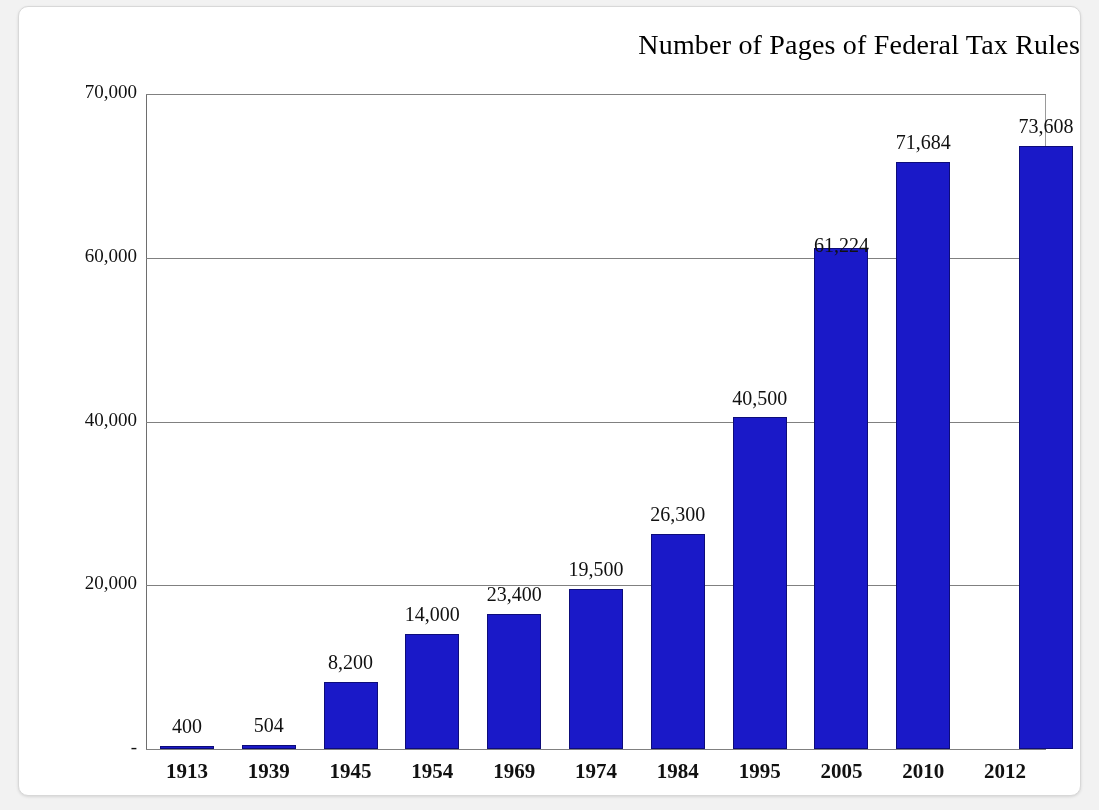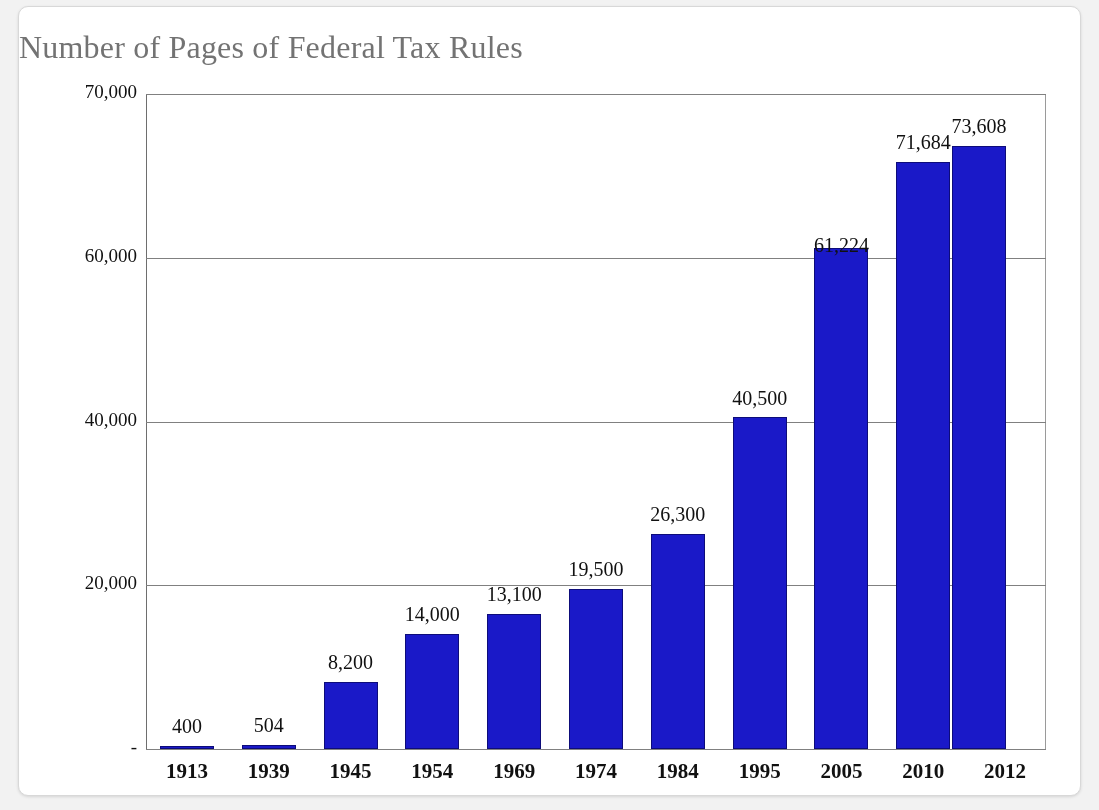--- a/index.html
+++ b/index.html
@@ -23,23 +23,23 @@
     border: 1px solid #d8d8d8;
     border-radius: 10px;
     box-shadow: 0 1px 3px rgba(0,0,0,0.12);
     box-sizing: border-box;
   }
   #chart-title {
     position: absolute;
     left: 0;
     top: 22px;
     width: 100%;
-    text-align: left;
-    font-size: 32px;
-    color: #737373;
+    text-align: right;
+    font-size: 28px;
+    color: #000000;
     font-family: "Liberation Serif", serif;
     letter-spacing: 0.2px;
   }
   
   #plot-area {
     position: absolute;
     left: 127px;
     top: 87px;
     width: 900px;
     height: 655px;
@@ -171,21 +171,21 @@
         <div class="bar-slot" style="left: 163.636px; width: 81.8182px;">
           <div class="bar" style="height: 67.1375px; background: rgb(26, 25, 200); border-color: rgb(13, 12, 122);"></div>
           <div class="bar-value" style="bottom: 75.1375px;">8,200</div>
         </div>
         <div class="bar-slot" style="left: 245.455px; width: 81.8182px;">
           <div class="bar" style="height: 114.625px; background: rgb(26, 25, 200); border-color: rgb(13, 12, 122);"></div>
           <div class="bar-value" style="bottom: 122.625px;">14,000</div>
         </div>
         <div class="bar-slot" style="left: 327.273px; width: 81.8182px;">
           <div class="bar" style="height: 135.094px; background: rgb(26, 25, 200); border-color: rgb(13, 12, 122);"></div>
-          <div class="bar-value" style="bottom: 143.094px;">13,100</div>
+          <div class="bar-value" style="bottom: 143.094px;">23,400</div>
         </div>
         <div class="bar-slot" style="left: 409.091px; width: 81.8182px;">
           <div class="bar" style="height: 159.656px; background: rgb(26, 25, 200); border-color: rgb(13, 12, 122);"></div>
           <div class="bar-value" style="bottom: 167.656px;">19,500</div>
         </div>
         <div class="bar-slot" style="left: 490.909px; width: 81.8182px;">
           <div class="bar" style="height: 215.331px; background: rgb(26, 25, 200); border-color: rgb(13, 12, 122);"></div>
           <div class="bar-value" style="bottom: 223.331px;">26,300</div>
         </div>
         <div class="bar-slot" style="left: 572.727px; width: 81.8182px;">
@@ -193,21 +193,21 @@
           <div class="bar-value" style="bottom: 339px;">40,500</div>
         </div>
         <div class="bar-slot" style="left: 654.545px; width: 81.8182px;">
           <div class="bar" style="height: 501.272px; background: rgb(26, 25, 200); border-color: rgb(13, 12, 122);"></div>
           <div class="bar-value" style="bottom: 492px;">61,224</div>
         </div>
         <div class="bar-slot" style="left: 736.364px; width: 81.8182px;">
           <div class="bar" style="height: 586.913px; background: rgb(26, 25, 200); border-color: rgb(13, 12, 122);"></div>
           <div class="bar-value" style="bottom: 594.913px;">71,684</div>
         </div>
-        <div class="bar-slot" style="left: 792px; width: 81.8182px;">
+        <div class="bar-slot" style="left: 859px; width: 81.8182px;">
           <div class="bar" style="height: 602.665px; background: rgb(26, 25, 200); border-color: rgb(13, 12, 122);"></div>
           <div class="bar-value" style="bottom: 610.665px;">73,608</div>
         </div>
       </div>
   </div>
 
   <div id="x-labels">
       <div class="x-tick-label" style="left: 127px; width: 81.8182px;">1913</div>
       <div class="x-tick-label" style="left: 208.818px; width: 81.8182px;">1939</div>
       <div class="x-tick-label" style="left: 290.636px; width: 81.8182px;">1945</div>

